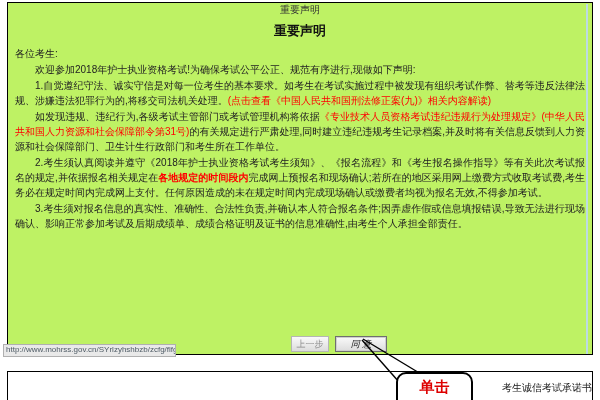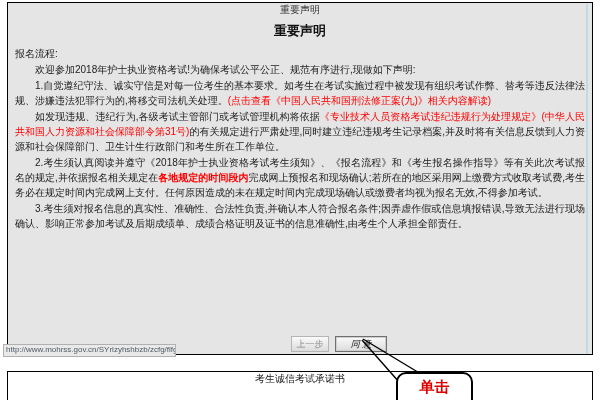--- a/index.html
+++ b/index.html
@@ -4,21 +4,21 @@
 <style>
   html,body{margin:0;padding:0;}
   body{
     width:600px;height:400px;overflow:hidden;position:relative;
     background:#ffffff;
     font-family:"Liberation Sans","DejaVu Sans",sans-serif;
     color:#222;
   }
   .main-frame{
     position:absolute;left:7px;top:2px;width:586px;height:353px;
-    border:1px solid #000;box-sizing:border-box;background:#e5e5e5;
+    border:1px solid #000;box-sizing:border-box;background:#bef264;
     padding:0 5px;overflow:hidden;z-index:1;
   }
   .window-title{
     text-align:center;font-size:10px;color:#333;margin-top:1px;line-height:12px;
   }
   .page-heading{
     text-align:center;font-size:13px;font-weight:bold;color:#111;
     margin:7px 0 9px 0;line-height:15px;
   }
   .salutation{font-size:10px;margin:4px 0 0 2px;line-height:14px;}
@@ -42,39 +42,39 @@
   }
   .blue-line{
     position:absolute;left:586px;top:4px;width:2px;height:350px;
     background:#bcdbe4;z-index:2;
   }
   .next-frame{
     position:absolute;left:7px;top:371px;width:586px;height:40px;
     border:1px solid #000;box-sizing:border-box;background:#fff;z-index:1;
   }
   .commitment-title{
-    text-align:center;font-size:10px;color:#222;line-height:13px;
+    text-align:right;font-size:10px;color:#222;margin-top:9px;line-height:13px;
   }
   .callout-svg{position:absolute;left:0;top:0;width:600px;height:400px;z-index:5;pointer-events:none;}
   .callout-bubble{
     position:absolute;left:396px;top:372px;width:77px;height:40px;
     background:#fff;border:2px solid #000;border-radius:10px;
     box-sizing:border-box;z-index:6;text-align:center;
   }
   .callout-label{
     display:inline-block;margin-top:4px;font-size:15px;font-weight:bold;color:#dd0000;
   }
 </style>
 </head>
 <body>
 
 <div class="main-frame">
   <div class="window-title">重要声明</div>
   <div class="page-heading">重要声明</div>
-  <div class="salutation">报名流程:</div>
+  <div class="salutation">各位考生:</div>
   <div class="body-text" id="declaration-body">
       <div class="para"><span>欢迎参加2018年护士执业资格考试!为确保考试公平公正、规范有序进行,现做如下声明:</span></div>
       <div class="para"><span>1.自觉遵纪守法、诚实守信是对每一位考生的基本要求。如考生在考试实施过程中被发现有组织考试作弊、替考等违反法律法规、涉嫌违法犯罪行为的,将移交司法机关处理。</span><span class="red-link">(点击查看《中国人民共和国刑法修正案(九)》相关内容解读)</span></div>
       <div class="para"><span>如发现违规、违纪行为,各级考试主管部门或考试管理机构将依据</span><span class="red-link">《专业技术人员资格考试违纪违规行为处理规定》(中华人民共和国人力资源和社会保障部令第31号)</span><span>的有关规定进行严肃处理,同时建立违纪违规考生记录档案,并及时将有关信息反馈到人力资源和社会保障部门、卫生计生行政部门和考生所在工作单位。</span></div>
       <div class="para"><span>2.考生须认真阅读并遵守《2018年护士执业资格考试考生须知》、《报名流程》和《考生报名操作指导》等有关此次考试报名的规定,并依据报名相关规定在</span><span class="red-em">各地规定的时间段内</span><span>完成网上预报名和现场确认;若所在的地区采用网上缴费方式收取考试费,考生务必在规定时间内完成网上支付。任何原因造成的未在规定时间内完成现场确认或缴费者均视为报名无效,不得参加考试。</span></div>
       <div class="para"><span>3.考生须对报名信息的真实性、准确性、合法性负责,并确认本人符合报名条件;因弄虚作假或信息填报错误,导致无法进行现场确认、影响正常参加考试及后期成绩单、成绩合格证明及证书的信息准确性,由考生个人承担全部责任。</span></div>
     </div>
 </div>
 
 <button class="btn btn-prev">上一步</button>

